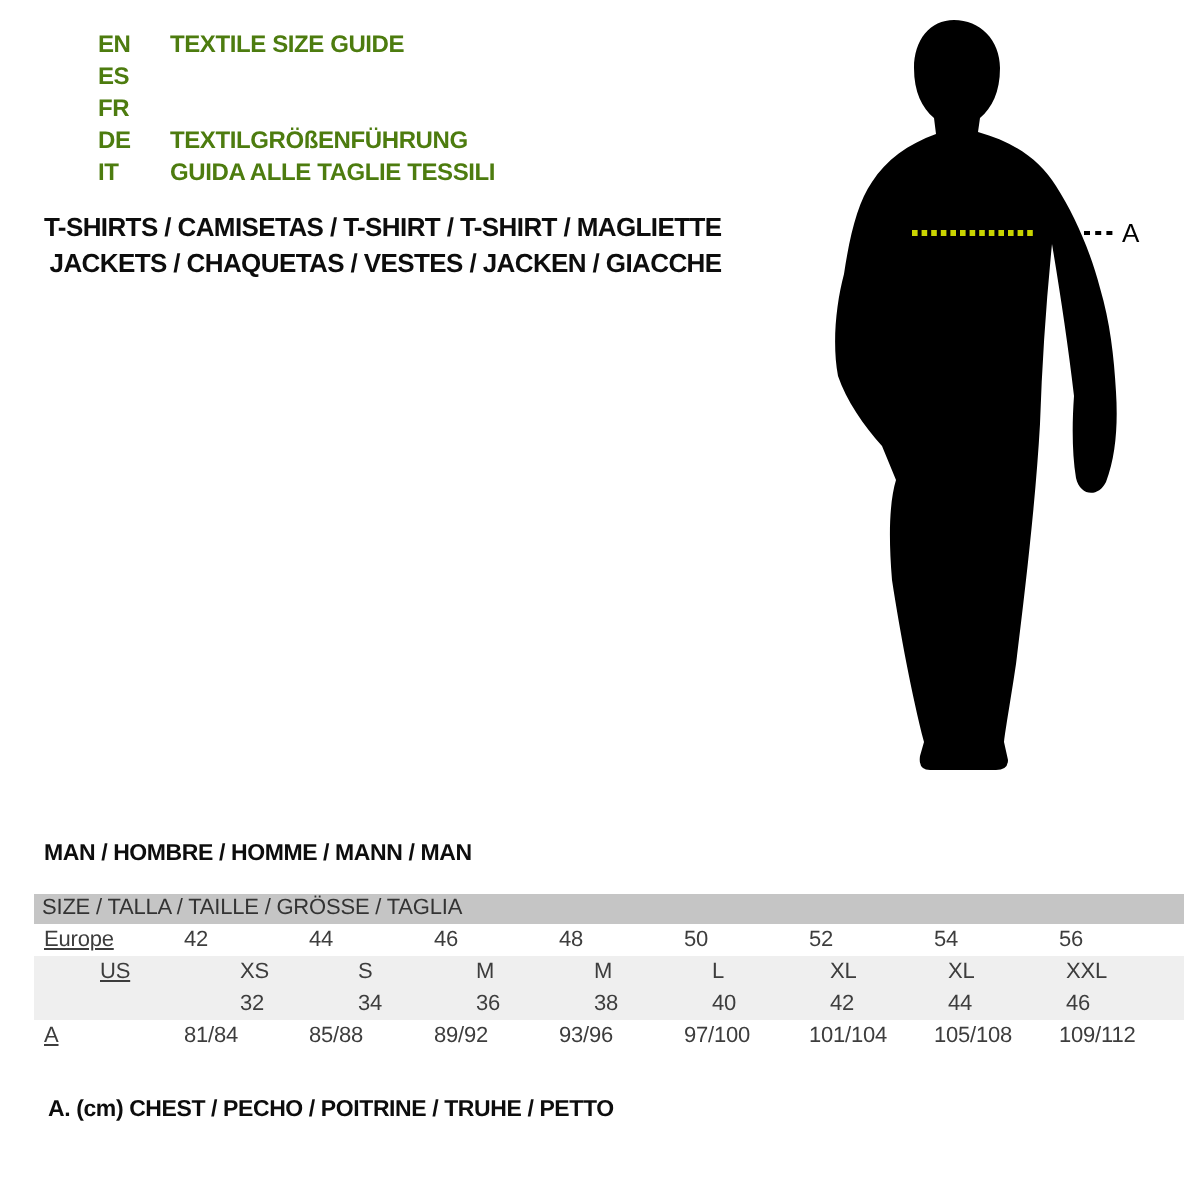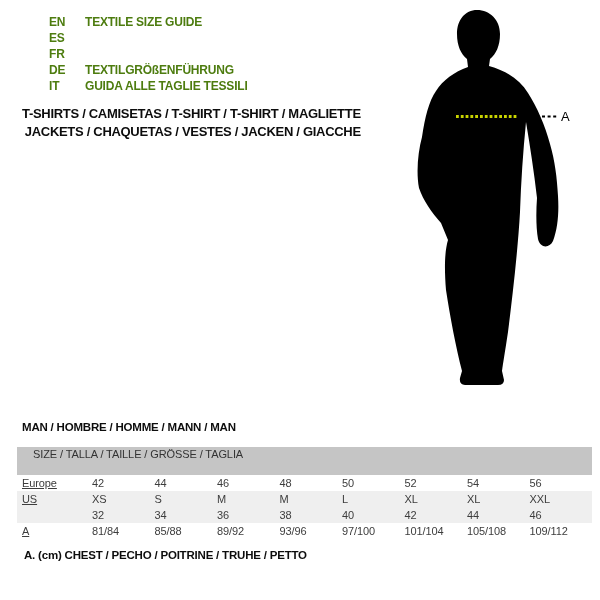--- a/index.html
+++ b/index.html
@@ -23,24 +23,24 @@
   
   .figure-svg{position:absolute;left:400px;top:0;width:200px;height:400px;}
 
   
   .man-title{position:absolute;left:22px;top:421px;font-weight:700;
              font-size:11.5px;letter-spacing:-0.2px;color:#0d0d0d;}
 
   
   .size-table{position:absolute;left:17px;top:447px;width:575px;
               font-size:11px;color:#3d3d3d;letter-spacing:-0.1px;}
-  .size-table-header{height:28px;line-height:15px;background:#c5c5c5;
-                     padding-left:16px;color:#333;}
+  .size-table-header{height:15px;line-height:15px;background:#c5c5c5;
+                     padding-left:4px;color:#333;}
   .trow{display:flex;height:16px;line-height:16px;}
-  .trow.shaded{background:#efefef;}
+  .trow.shaded{background:#efefef;padding-left:28px;}
   .tcell{flex:1;text-align:left;}
   .tcell.label{flex:0 0 70px;text-align:left;padding-left:5px;text-decoration:underline;}
 
   
   .footnote{position:absolute;left:24px;top:549px;font-weight:700;
             font-size:11.5px;letter-spacing:-0.2px;color:#0d0d0d;}
 </style>
 </head>
 <body>
 

